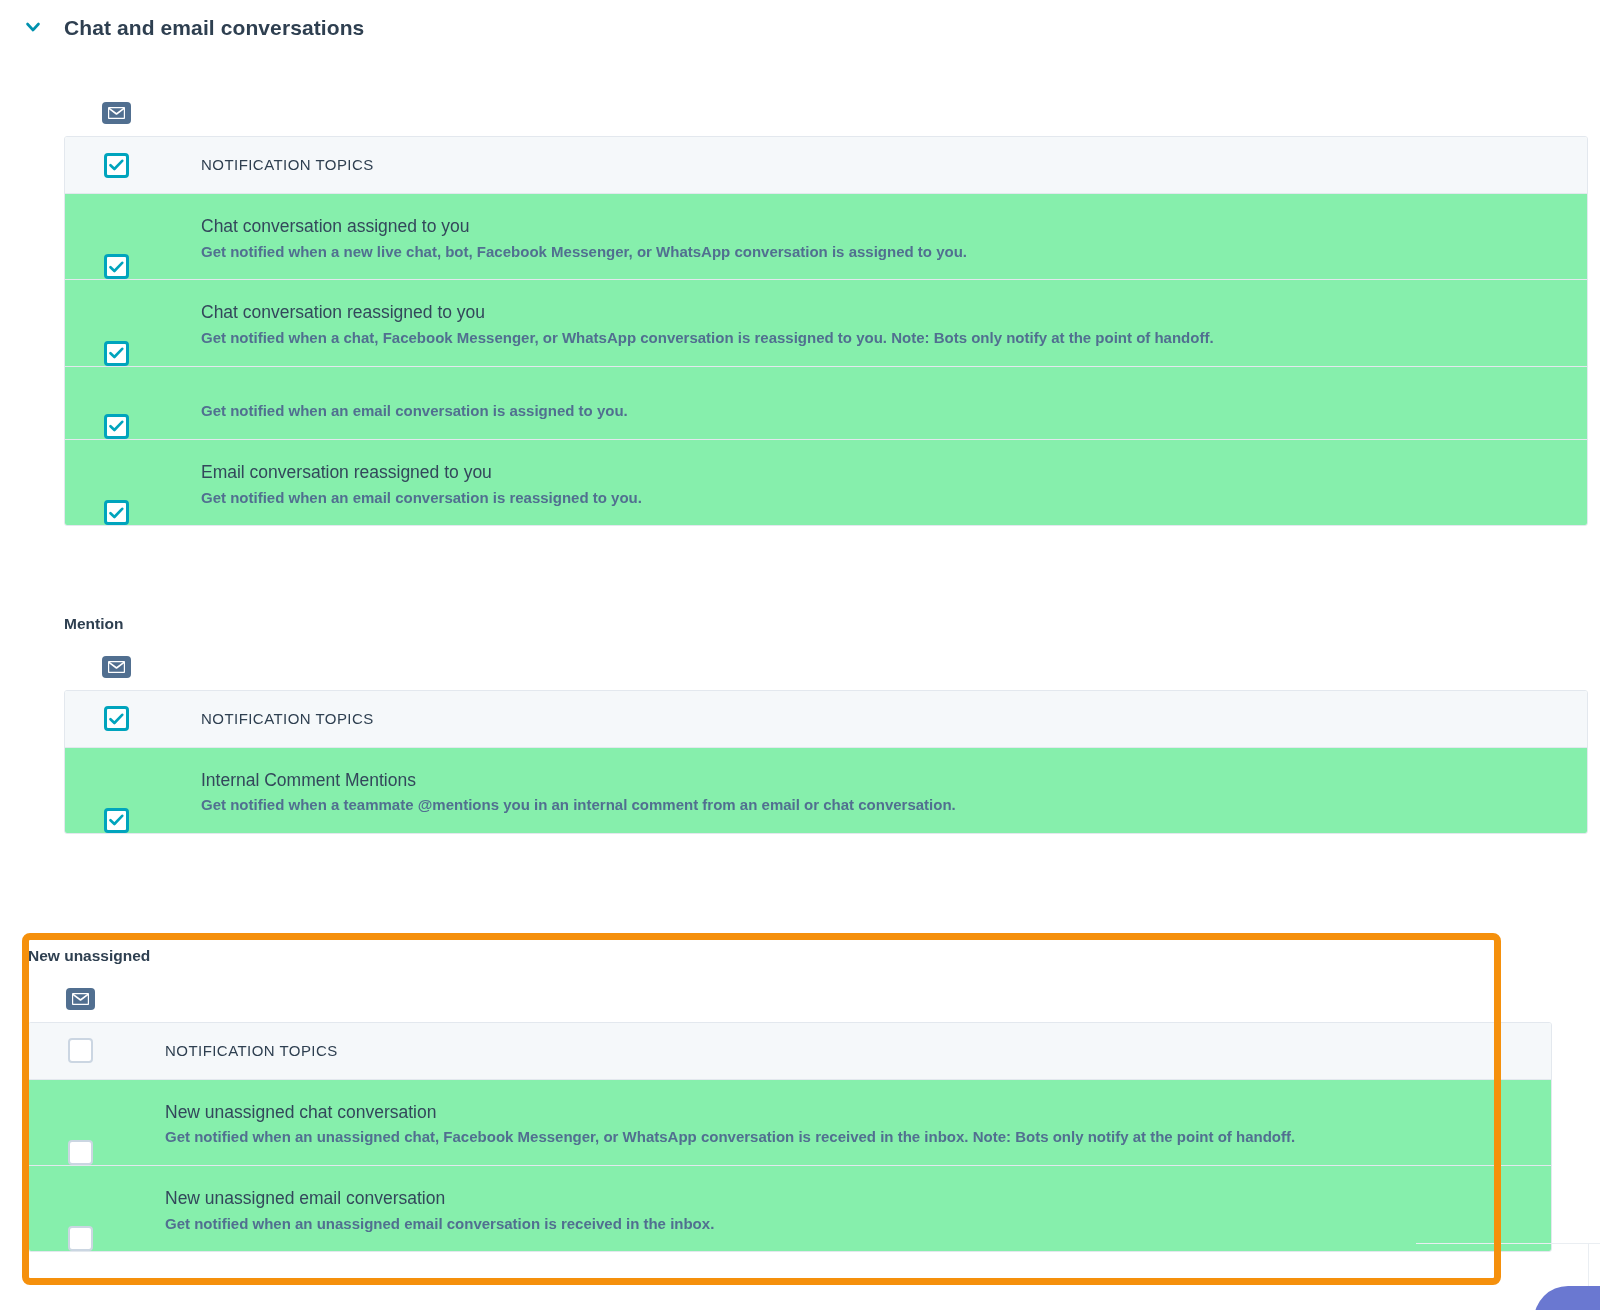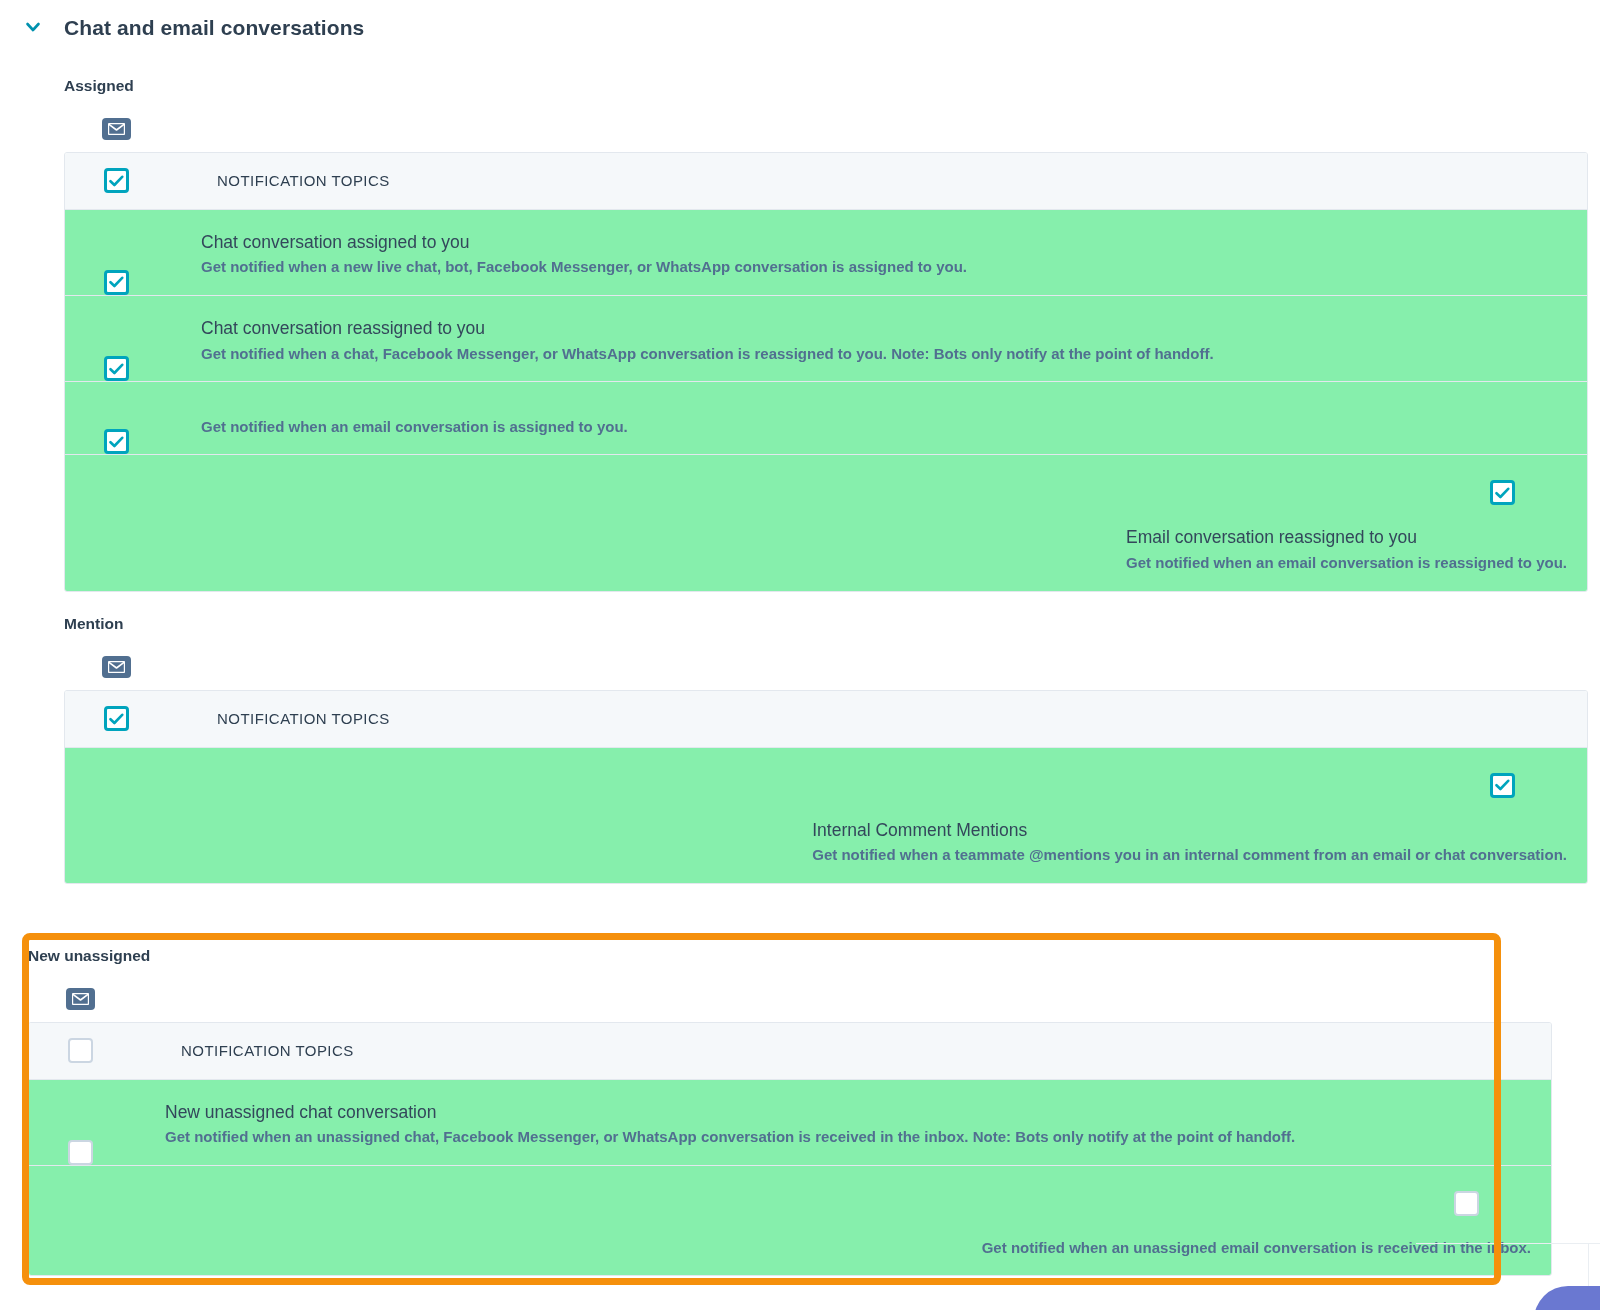--- a/index.html
+++ b/index.html
@@ -77,41 +77,41 @@
     margin-right: 12px;
   }
   .trow {
     display: flex;
     align-items: flex-end;
     border-bottom: 1px solid #e3e8ee;
     background: #86efac;
     min-height: 73px;
     padding: 0;
   }
-  .trow:last-child { border-bottom: none; flex-direction: column; }
+  .trow:last-child { border-bottom: none; }
   .trow.header-row {
     background: #f5f8fa;
     min-height: 57px;
     align-items: center;
   }
   .cell-check {
     flex: 0 0 auto;
     width: 136px;
     display: flex;
     align-items: flex-start;
     justify-content: flex-start;
     padding-left: 39px;
     padding-top: 25px;
   }
   .header-row .cell-check { padding-top: 0; align-items: center; }
   .cell-text {
     flex: 1 1 auto;
     padding: 22px 20px 18px 0;
   }
-  .header-row .cell-text { padding: 0 20px 0 0; margin-left: 16px; }
+  .header-row .cell-text { padding: 0 20px 0 0; }
 
   .cbx {
     width: 25px;
     height: 25px;
     border-radius: 4px;
     border: 2px solid #cbd6e2;
     background: #ffffff;
     display: inline-flex;
     align-items: center;
     justify-content: center;
@@ -182,21 +182,20 @@
 <div class="group-header">
   <span class="chevron-icon">
     <svg width="20" height="20" viewBox="0 0 20 20" aria-hidden="true">
       <path d="M4.5 7 L10 13 L15.5 7" fill="none" stroke="#0091ae" stroke-width="2.6" stroke-linecap="round" stroke-linejoin="round"></path>
     </svg>
   </span>
   <span class="group-title">Chat and email conversations</span>
 </div>
 
 <div class="abs section" style="left:0; top:78px; width:1600px;">
-  <div class="section-title">Assigned</div>
   <div class="channel-row">
     <span class="mail-icon">
       <svg width="17" height="12" viewBox="0 0 17 12" aria-hidden="true">
         <rect x="0.5" y="0.5" width="16" height="11" rx="1.2" fill="none" stroke="#ffffff" stroke-width="1.4"></rect>
         <path d="M1 1.4 L8.5 7 L16 1.4" fill="none" stroke="#ffffff" stroke-width="1.6" stroke-linecap="round" stroke-linejoin="round"></path>
       </svg>
     </span>
   </div>
 
   <div class="topics-table" style="width:1524px;">
@@ -340,20 +339,21 @@
         <div class="topic-title">New unassigned chat conversation</div>
         <div class="topic-desc">Get notified when an unassigned chat, Facebook Messenger, or WhatsApp conversation is received in the inbox. Note: Bots only notify at the point of handoff.</div>
       </div>
     </div>
 
     <div class="trow">
       <div class="cell-check">
         <span class="cbx"></span>
       </div>
       <div class="cell-text">
+        <div class="topic-title">New unassigned email conversation</div>
         <div class="topic-desc">Get notified when an unassigned email conversation is received in the inbox.</div>
       </div>
     </div>
   </div>
 </div>
 
 <div class="highlight-box"></div>
 
 <div class="bg-line-v" style="left:1588px; top:1244px; width:1px; height:66px;"></div>
 <div class="bg-line-v" style="left:1416px; top:1243px; width:184px; height:1px;"></div>

